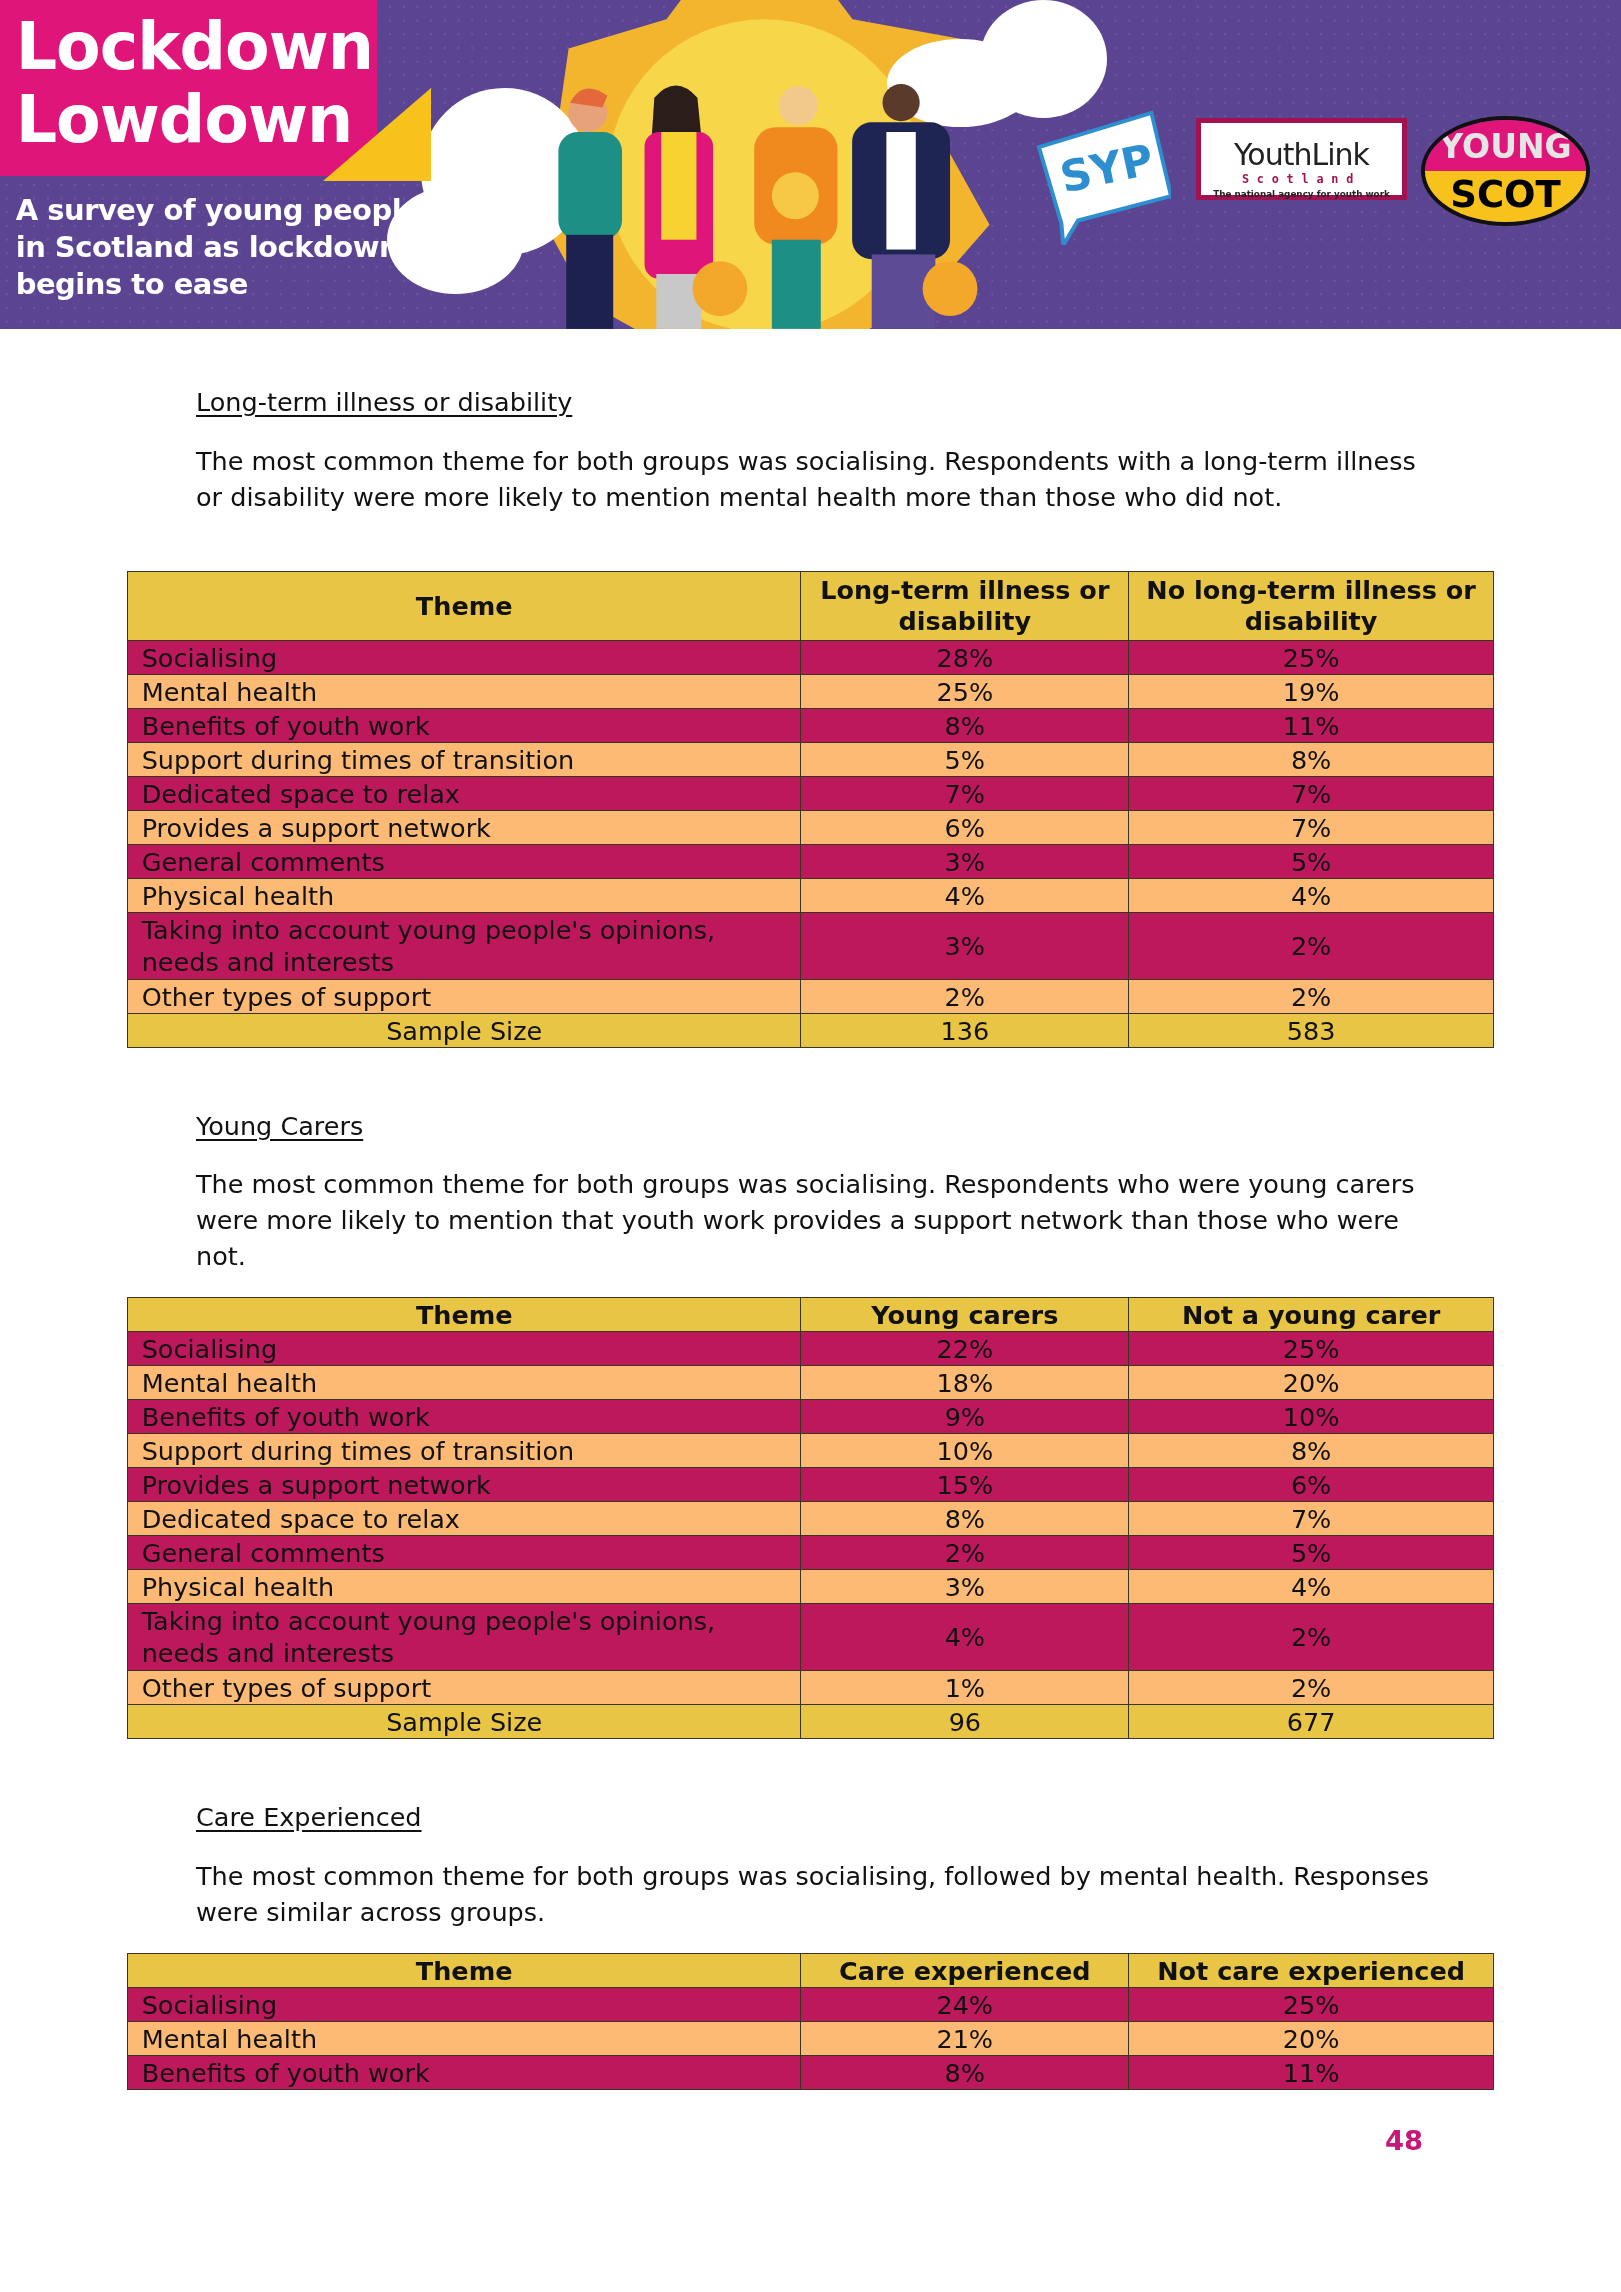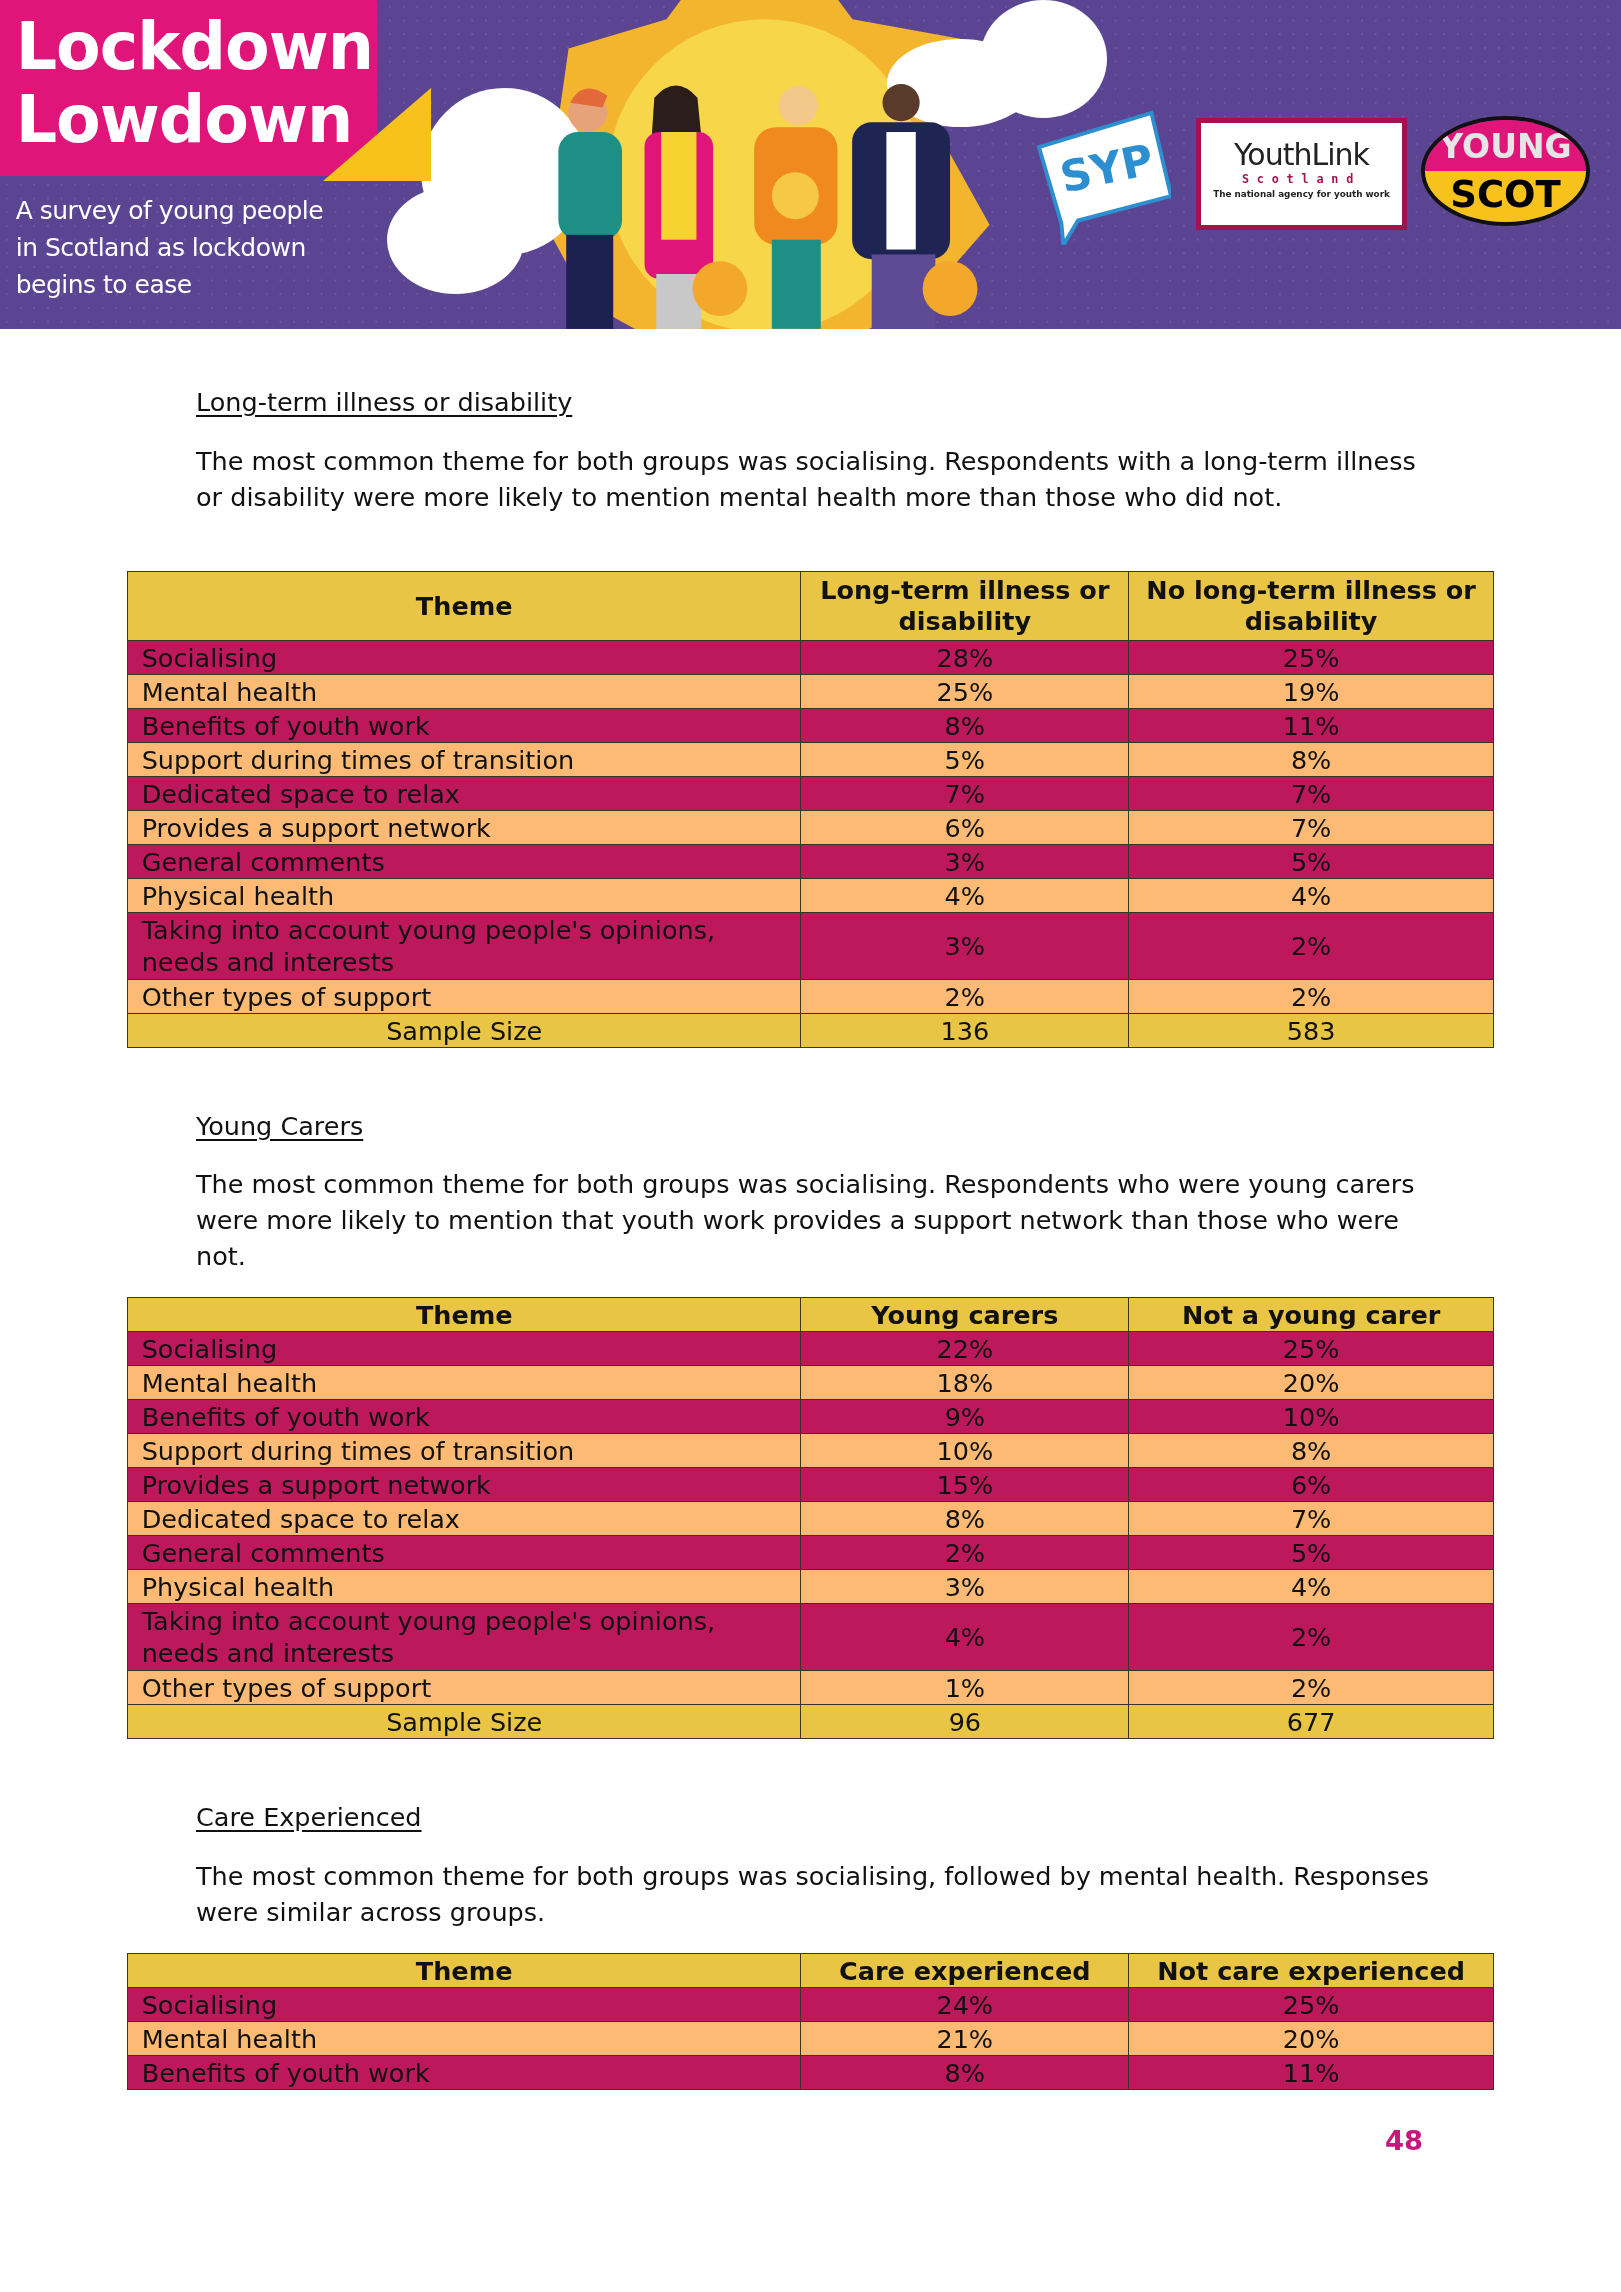--- a/index.html
+++ b/index.html
@@ -10,27 +10,27 @@
     .banner { position: absolute; left: 0; top: 0; width: 1621px; height: 329px; background: #5b4592; overflow: hidden; }
     .banner .dots { position: absolute; inset: 0;
       background-image: radial-gradient(rgba(255,255,255,0.10) 1.2px, transparent 1.4px);
       background-size: 13.7px 13.7px; }
     .title-block { position: absolute; left: 0; top: 0; width: 377px; height: 176px; background: #e0157a; }
     .title-tri { position: absolute; left: 323px; top: 88px; width: 0; height: 0;
       border-left: 108px solid transparent; border-bottom: 93px solid #f6c21b; }
     .title-text { position: absolute; left: 15.7px; top: 9.8px; color: #fff; font-family: "DejaVu Sans", sans-serif;
       font-weight: bold; font-size: 65px; line-height: 73px; letter-spacing: -1px; }
     .subtitle { position: absolute; left: 15.7px; top: 192px; color: #fff; font-family: "DejaVu Sans", sans-serif;
-      font-weight: normal; font-size: 25px; line-height: 37px; letter-spacing: -0.5px; }
+      font-weight: bold; font-size: 29px; line-height: 37px; letter-spacing: -0.5px; }
 
     .sun { position: absolute; left: 529px; top: -19.6px; width: 461px; height: 372px; }
     .cloud { position: absolute; background: #fff; border-radius: 50%; }
 
     .syp-logo { position: absolute; left: 1034px; top: 108px; width: 137px; height: 137px; }
-    .youthlink { position: absolute; left: 1196px; top: 118px; width: 211px; height: 112px; background: #fff;
+    .youthlink { position: absolute; left: 1196px; top: 118px; width: 211px; height: 82px; background: #fff;
       border: 5.9px solid #a3124f; text-align: center; padding-top: 13.7px; }
     .youthlink .yl-name { font-family: "DejaVu Sans", sans-serif; font-size: 30px; color: #222; letter-spacing: -1px; }
     .youthlink .yl-sub { font-family: "DejaVu Sans Mono", monospace; font-size: 11.8px; color: #a3124f; letter-spacing: 7.8px; font-weight: bold; }
     .youthlink .yl-tag { font-size: 8.8px; color: #222; font-weight: bold; margin-top: 2.9px; }
     .youngscot { position: absolute; left: 1421px; top: 116px; width: 169px; height: 110px; border-radius: 50%;
       border: 4.9px solid #111; overflow: hidden; }
     .youngscot .ys-top { height: 50%; background: #e0157a; color: #e5e5e5; font-weight: bold; font-size: 33px; text-align: center; line-height: 53px; }
     .youngscot .ys-bot { height: 50%; background: #f6c21b; color: #000000; font-weight: bold; font-size: 37px; text-align: center; line-height: 47px; }
 
     

